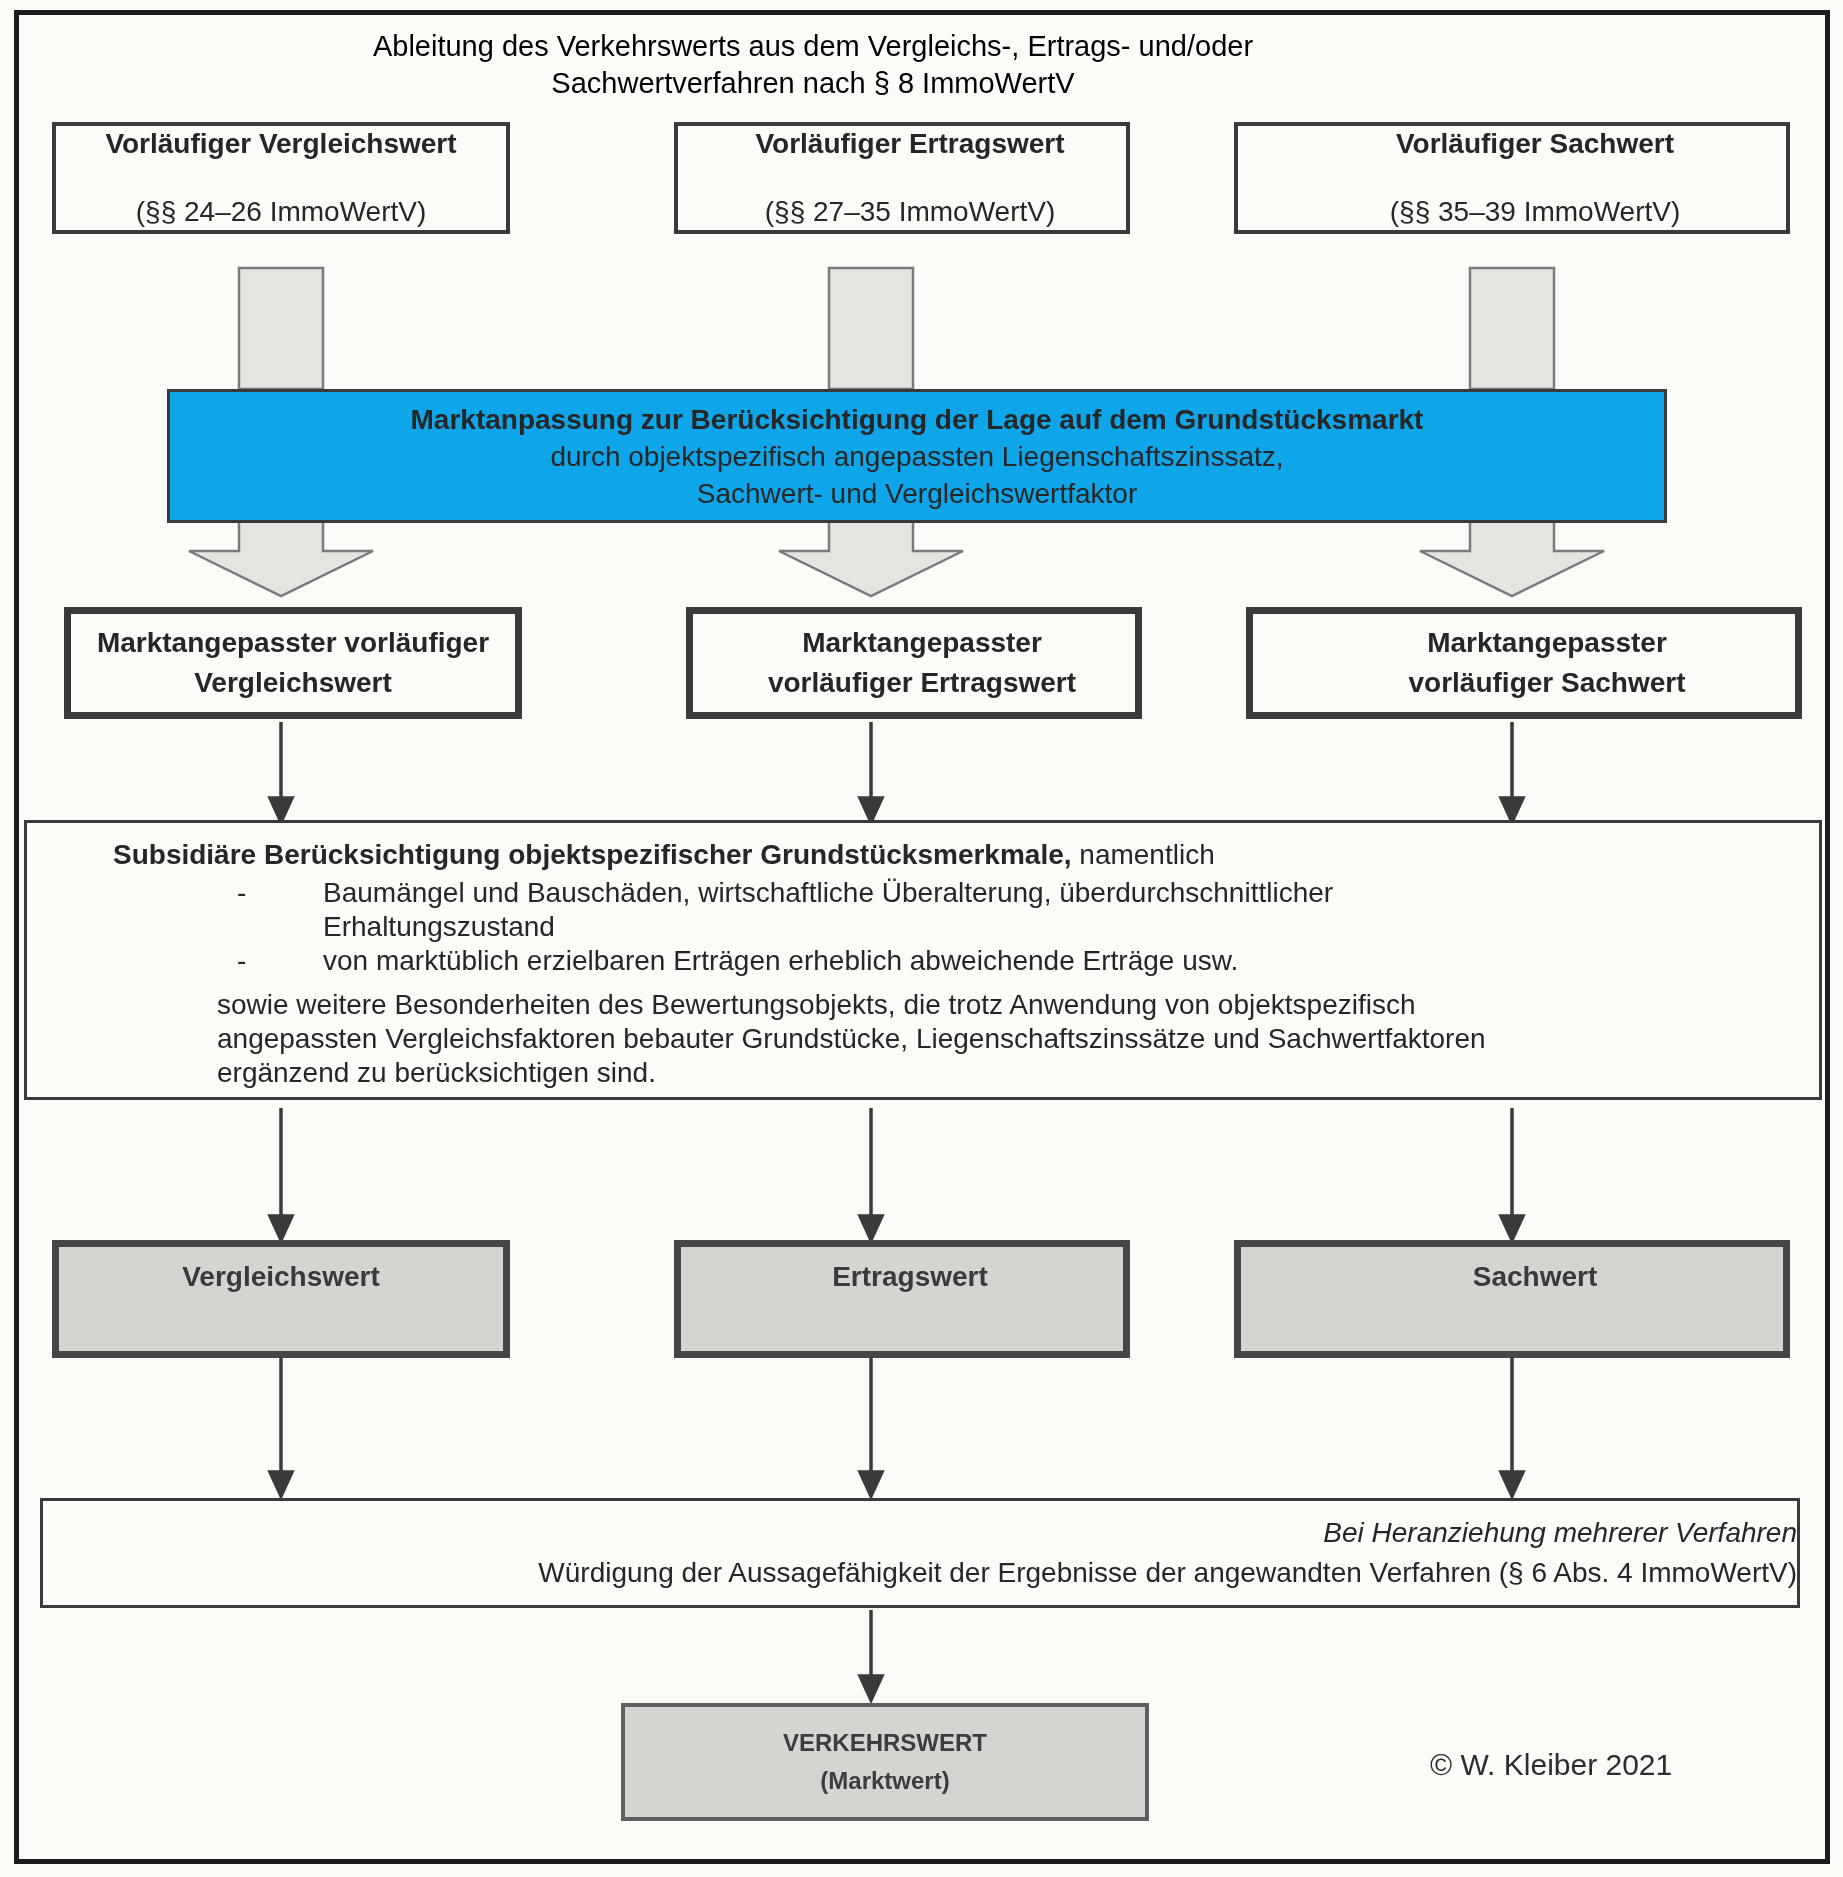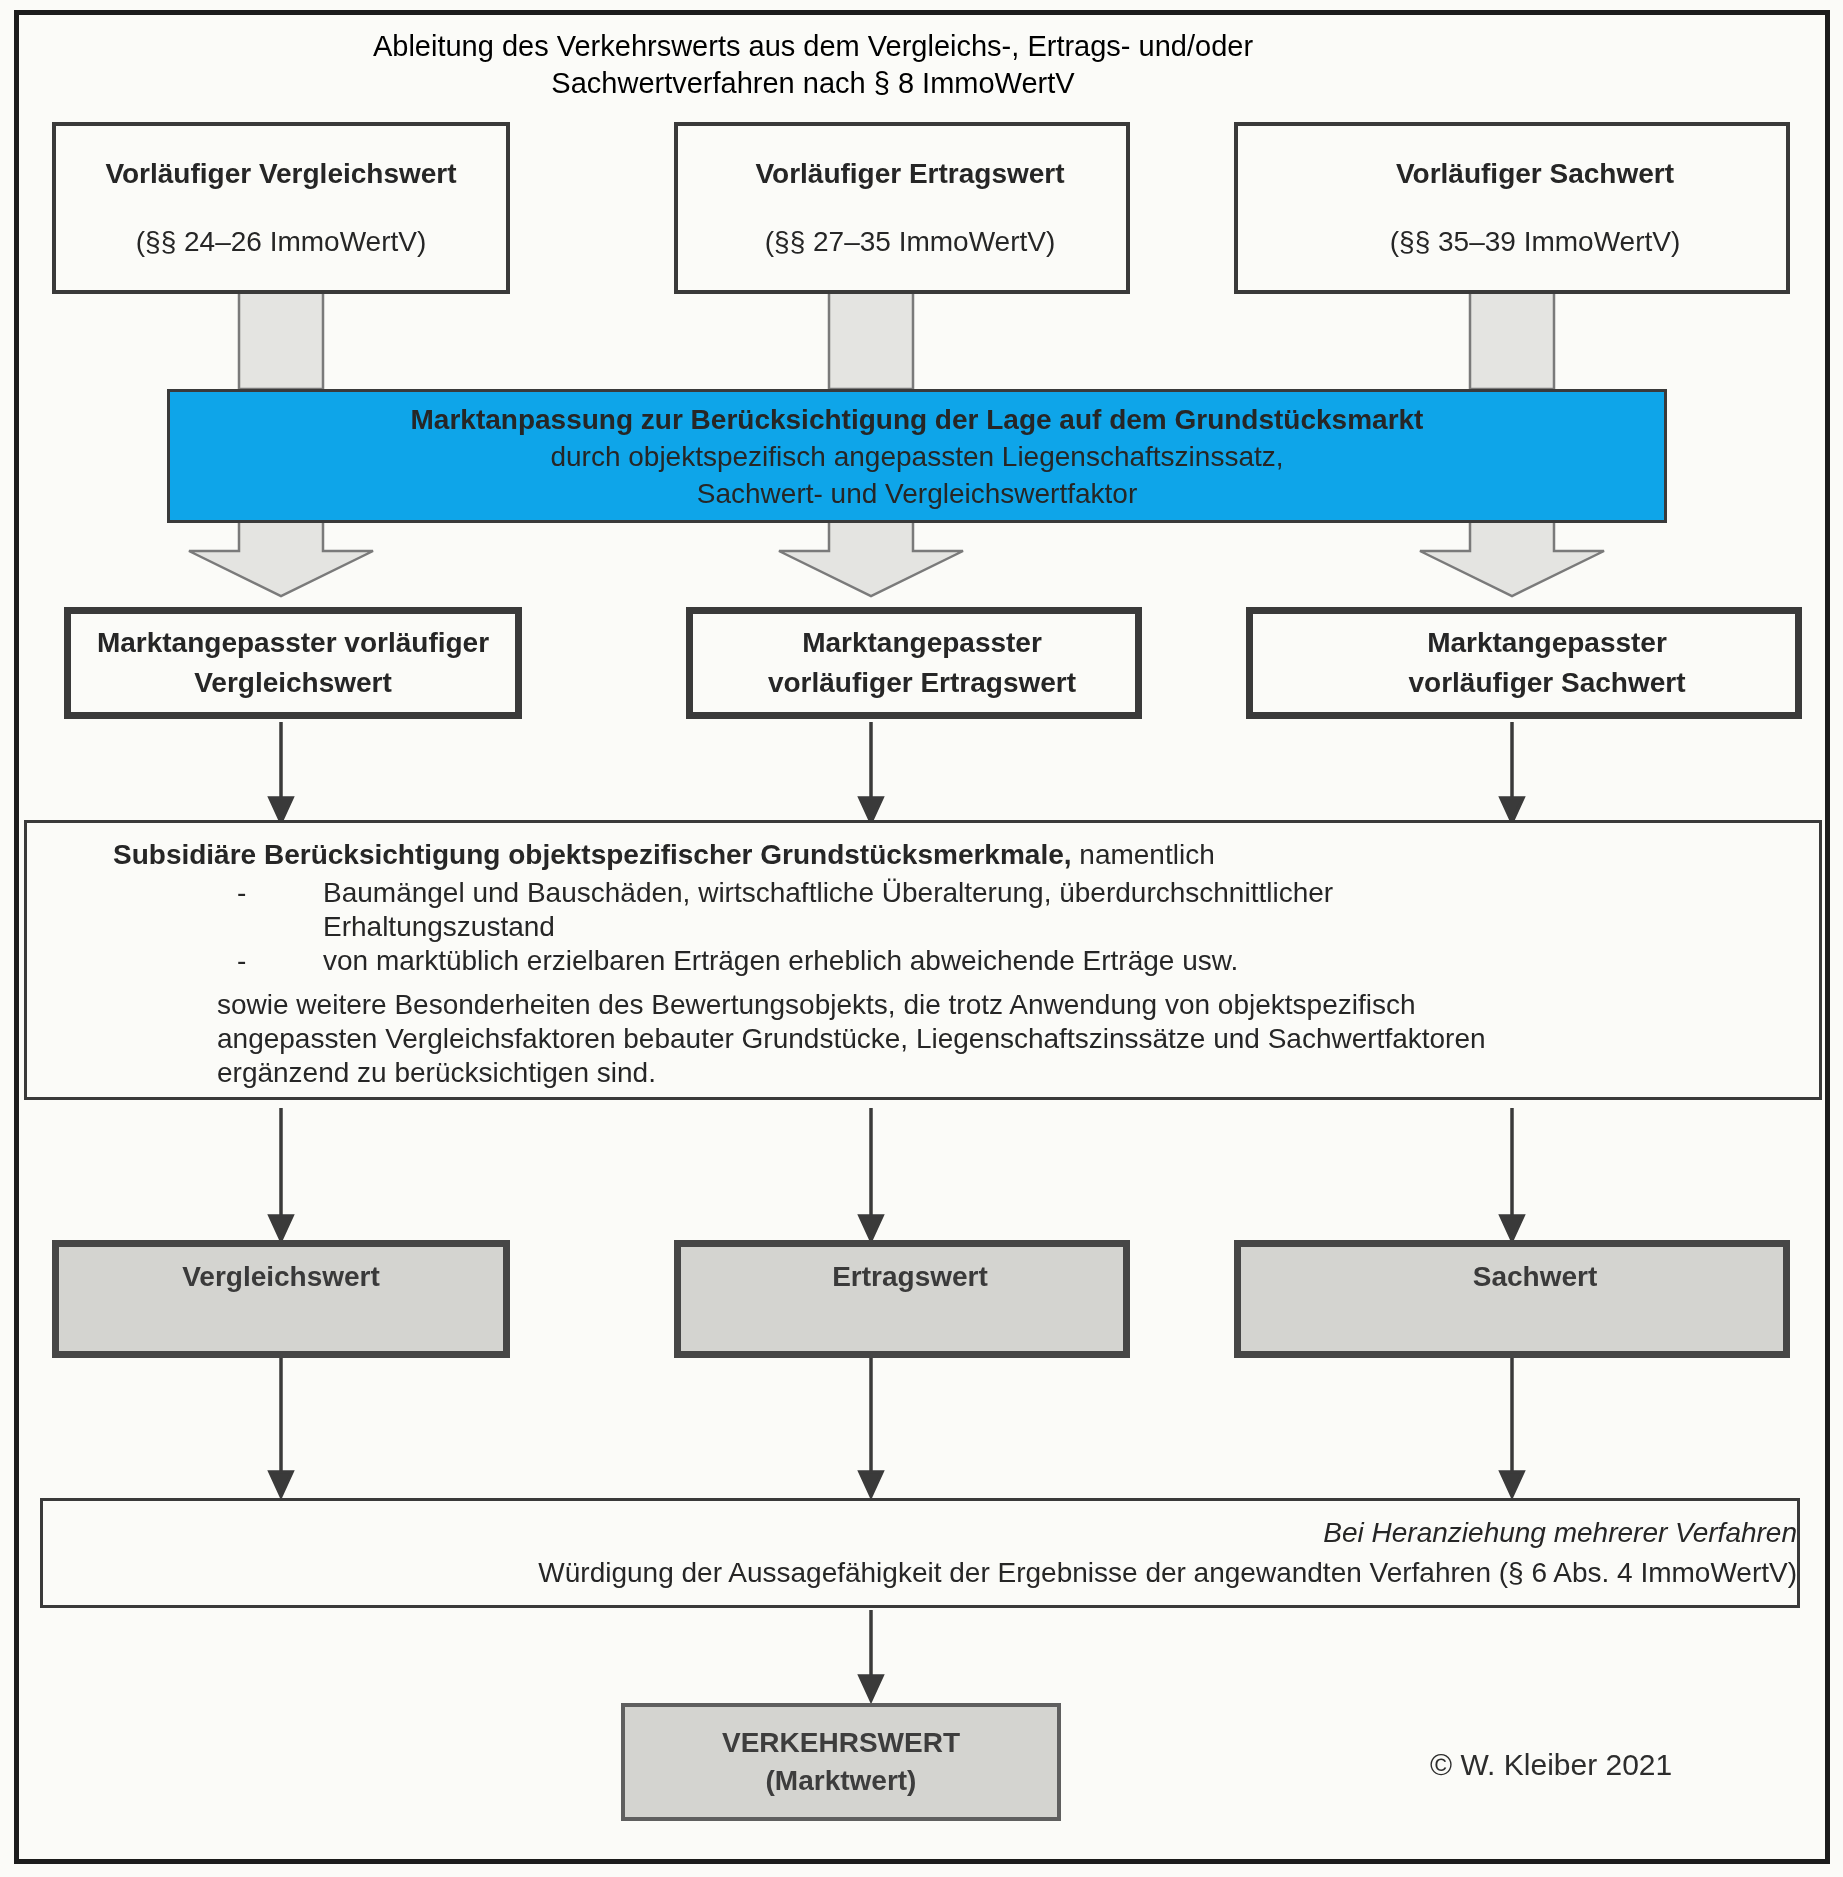--- a/index.html
+++ b/index.html
@@ -19,21 +19,21 @@
     left:0;top:28px;width:1626px;text-align:center;
     font-size:29px;font-weight:normal;line-height:37px;color:#000000;
   }
   .fbox{
     background:#fbfbf8;border:4px solid #3a3a3a;
     display:flex;flex-direction:column;align-items:center;justify-content:center;
     text-align:center;font-size:28px;line-height:40px;
   }
   .fbox .l1{font-weight:bold;}
   .fbox .l2{font-weight:normal;}
-  .row-top{top:122px;height:172px;gap:28px;}
+  .row-top{top:122px;height:112px;gap:28px;}
   .col1{left:52px;width:458px;}
   .col2{left:674px;width:456px;padding-left:16px;}
   .col3{left:1234px;width:556px;padding-left:46px;}
   .wide-box{
     left:167px;top:389px;width:1500px;height:134px;
     background:#0ea5e9;border:3px solid #3a3a3a;
     display:flex;flex-direction:column;align-items:center;justify-content:center;
     text-align:center;font-size:28px;line-height:37px;
   }
   .wide-box .l1{font-weight:bold;}
@@ -63,24 +63,24 @@
     padding-top:14px;font-size:28px;font-weight:bold;color:#3a3a3a;
   }
   .wuerd-box{
     left:40px;top:1498px;width:1760px;height:110px;
     border:3px solid #3a3a3a;background:#fbfbf8;
     display:flex;flex-direction:column;align-items:flex-end;justify-content:center;
     text-align:center;font-size:28px;line-height:40px;
   }
   .wuerd-box .it{font-style:italic;}
   .vw-box{
-    left:621px;top:1703px;width:440px;height:118px;
+    left:621px;top:1703px;width:528px;height:118px;
     background:#d4d4d0;border:4px solid #5f5f5f;
     display:flex;flex-direction:column;align-items:center;justify-content:center;
-    text-align:left;font-size:28px;font-weight:bold;line-height:38px;color:#3d3d3d;
+    text-align:left;font-size:24px;font-weight:bold;line-height:38px;color:#3d3d3d;
   }
   .copyright{
     left:1430px;top:1748px;width:330px;
     font-size:30px;color:#2d2d2d;
   }
 </style>
 </head>
 <body>
 
 <div id="page">

